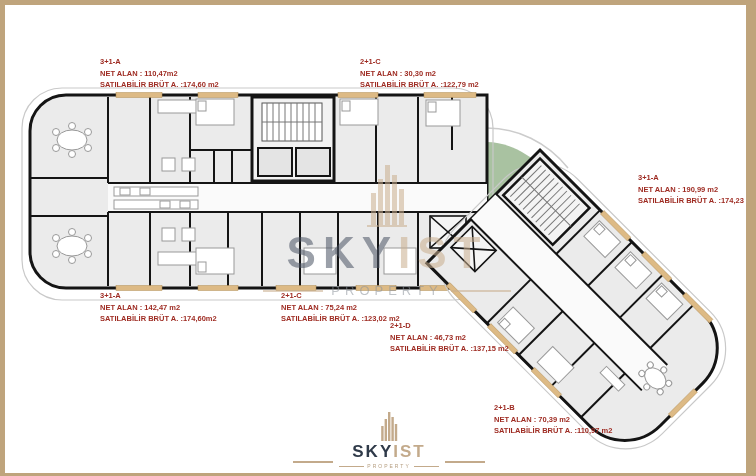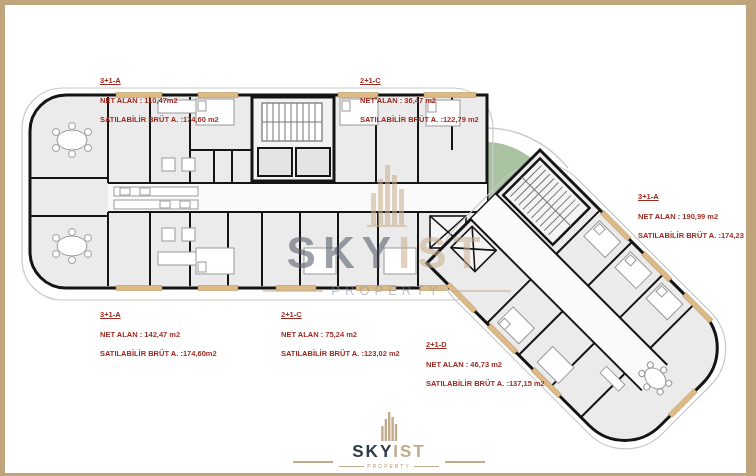--- a/index.html
+++ b/index.html
@@ -6,22 +6,22 @@
   .page{
     position:relative;width:756px;height:476px;background:#ffffff;overflow:hidden;
     font-family:"Liberation Sans", sans-serif;box-sizing:border-box;
     border-style:solid;border-color:#bfa47c;border-width:5px 10px 3px 5px;
   }
   .plan-svg{position:absolute;left:-5px;top:-5px;width:756px;height:476px;}
   .unit-label{
     position:absolute;color:#9e2b22;font-weight:bold;font-size:7.5px;line-height:1.55;
     white-space:nowrap;z-index:5;
   }
-  .unit-label .code{text-decoration:underline;display:block;margin-top:19px;}
-  .unit-label .row{display:block;margin-top:8px;}
+  .unit-label .code{display:block;}
+  .unit-label .row{display:block;}
   
   .watermark{
     position:absolute;left:258px;top:160px;width:248px;text-align:center;
     opacity:.55;z-index:3;pointer-events:none;
   }
   .watermark .wm-icon{display:block;margin:0 auto 2px auto;}
   .watermark .brand{font-size:44px;font-weight:bold;letter-spacing:7px;color:#4a5363;line-height:1;}
   .watermark .brand .ist{color:#c9ae8e;}
   .watermark .sub{display:flex;align-items:center;margin-top:8px;}
   .watermark .sub .line{flex:1;height:2px;background:#c9ae8e;}
@@ -255,42 +255,47 @@
     </div>
   </div>
 
   <div class="unit-label" style="left:95px;top:51px;">
     <span class="code">3+1-A</span>
     <span class="row">NET ALAN : 110,47m2</span>
     <span class="row">SATILABİLİR BRÜT A. :174,60 m2</span>
   </div>
   <div class="unit-label" style="left:355px;top:51px;">
     <span class="code">2+1-C</span>
-    <span class="row">NET ALAN : 36,47 m2</span>
+    <span class="row">NET ALAN : 30,30 m2</span>
     <span class="row">SATILABİLİR BRÜT A. :122,79 m2</span>
   </div>
   <div class="unit-label" style="left:633px;top:167px;">
     <span class="code">3+1-A</span>
     <span class="row">NET ALAN : 190,99 m2</span>
     <span class="row">SATILABİLİR BRÜT A. :174,23 m2</span>
   </div>
   <div class="unit-label" style="left:95px;top:285px;">
     <span class="code">3+1-A</span>
     <span class="row">NET ALAN : 142,47 m2</span>
     <span class="row">SATILABİLİR BRÜT A. :174,60m2</span>
   </div>
   <div class="unit-label" style="left:276px;top:285px;">
     <span class="code">2+1-C</span>
     <span class="row">NET ALAN : 75,24 m2</span>
     <span class="row">SATILABİLİR BRÜT A. :123,02 m2</span>
   </div>
-  <div class="unit-label" style="left:421px;top:315px;">
+  <div class="unit-label" style="left:385px;top:315px;">
     <span class="code">2+1-D</span>
     <span class="row">NET ALAN : 46,73 m2</span>
     <span class="row">SATILABİLİR BRÜT A. :137,15 m2</span>
+  </div>
+  <div class="unit-label" style="left:489px;top:397px;">
+    <span class="code">2+1-B</span>
+    <span class="row">NET ALAN : 70,39 m2</span>
+    <span class="row">SATILABİLİR BRÜT A. :110,97 m2</span>
   </div>
 
   <div class="footer-logo">
     <svg class="fl-icon" width="24" height="30" viewBox="0 0 24 30">
       <g fill="#c3aa8b">
         <rect x="11" y="0" width="2.4" height="29"></rect>
         <rect x="7.6" y="7" width="2.4" height="22"></rect>
         <rect x="14.4" y="5" width="2.4" height="24"></rect>
         <rect x="4.2" y="14" width="2.4" height="15"></rect>
         <rect x="17.8" y="12" width="2.4" height="17"></rect>

